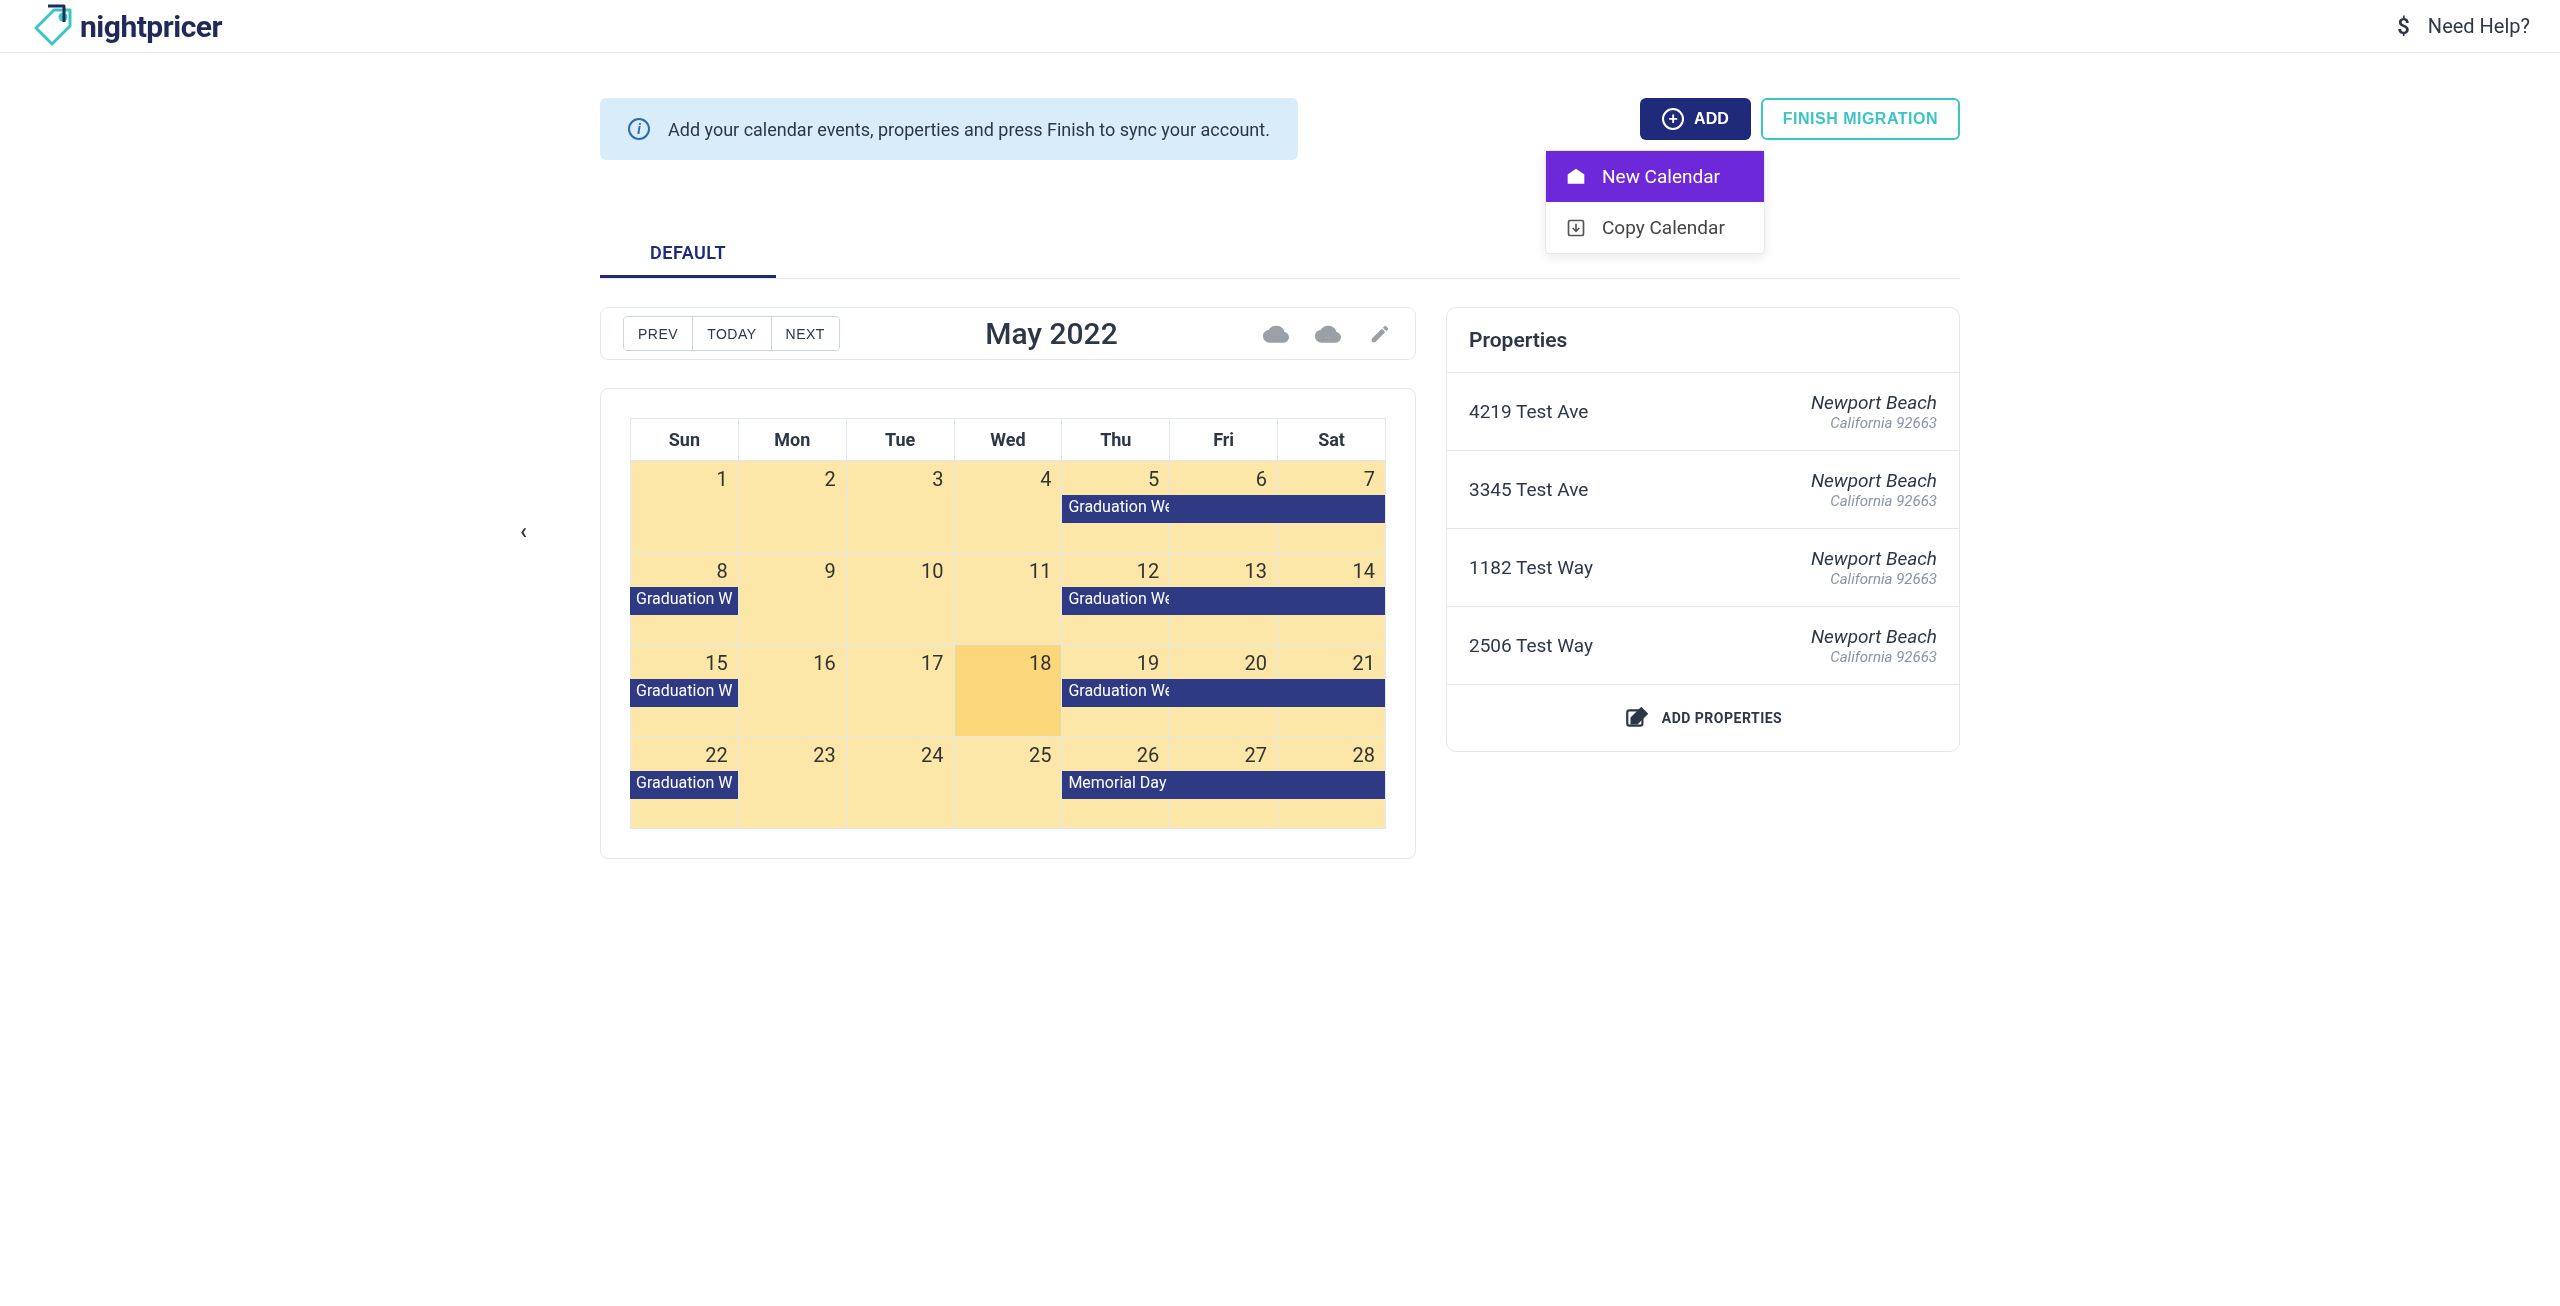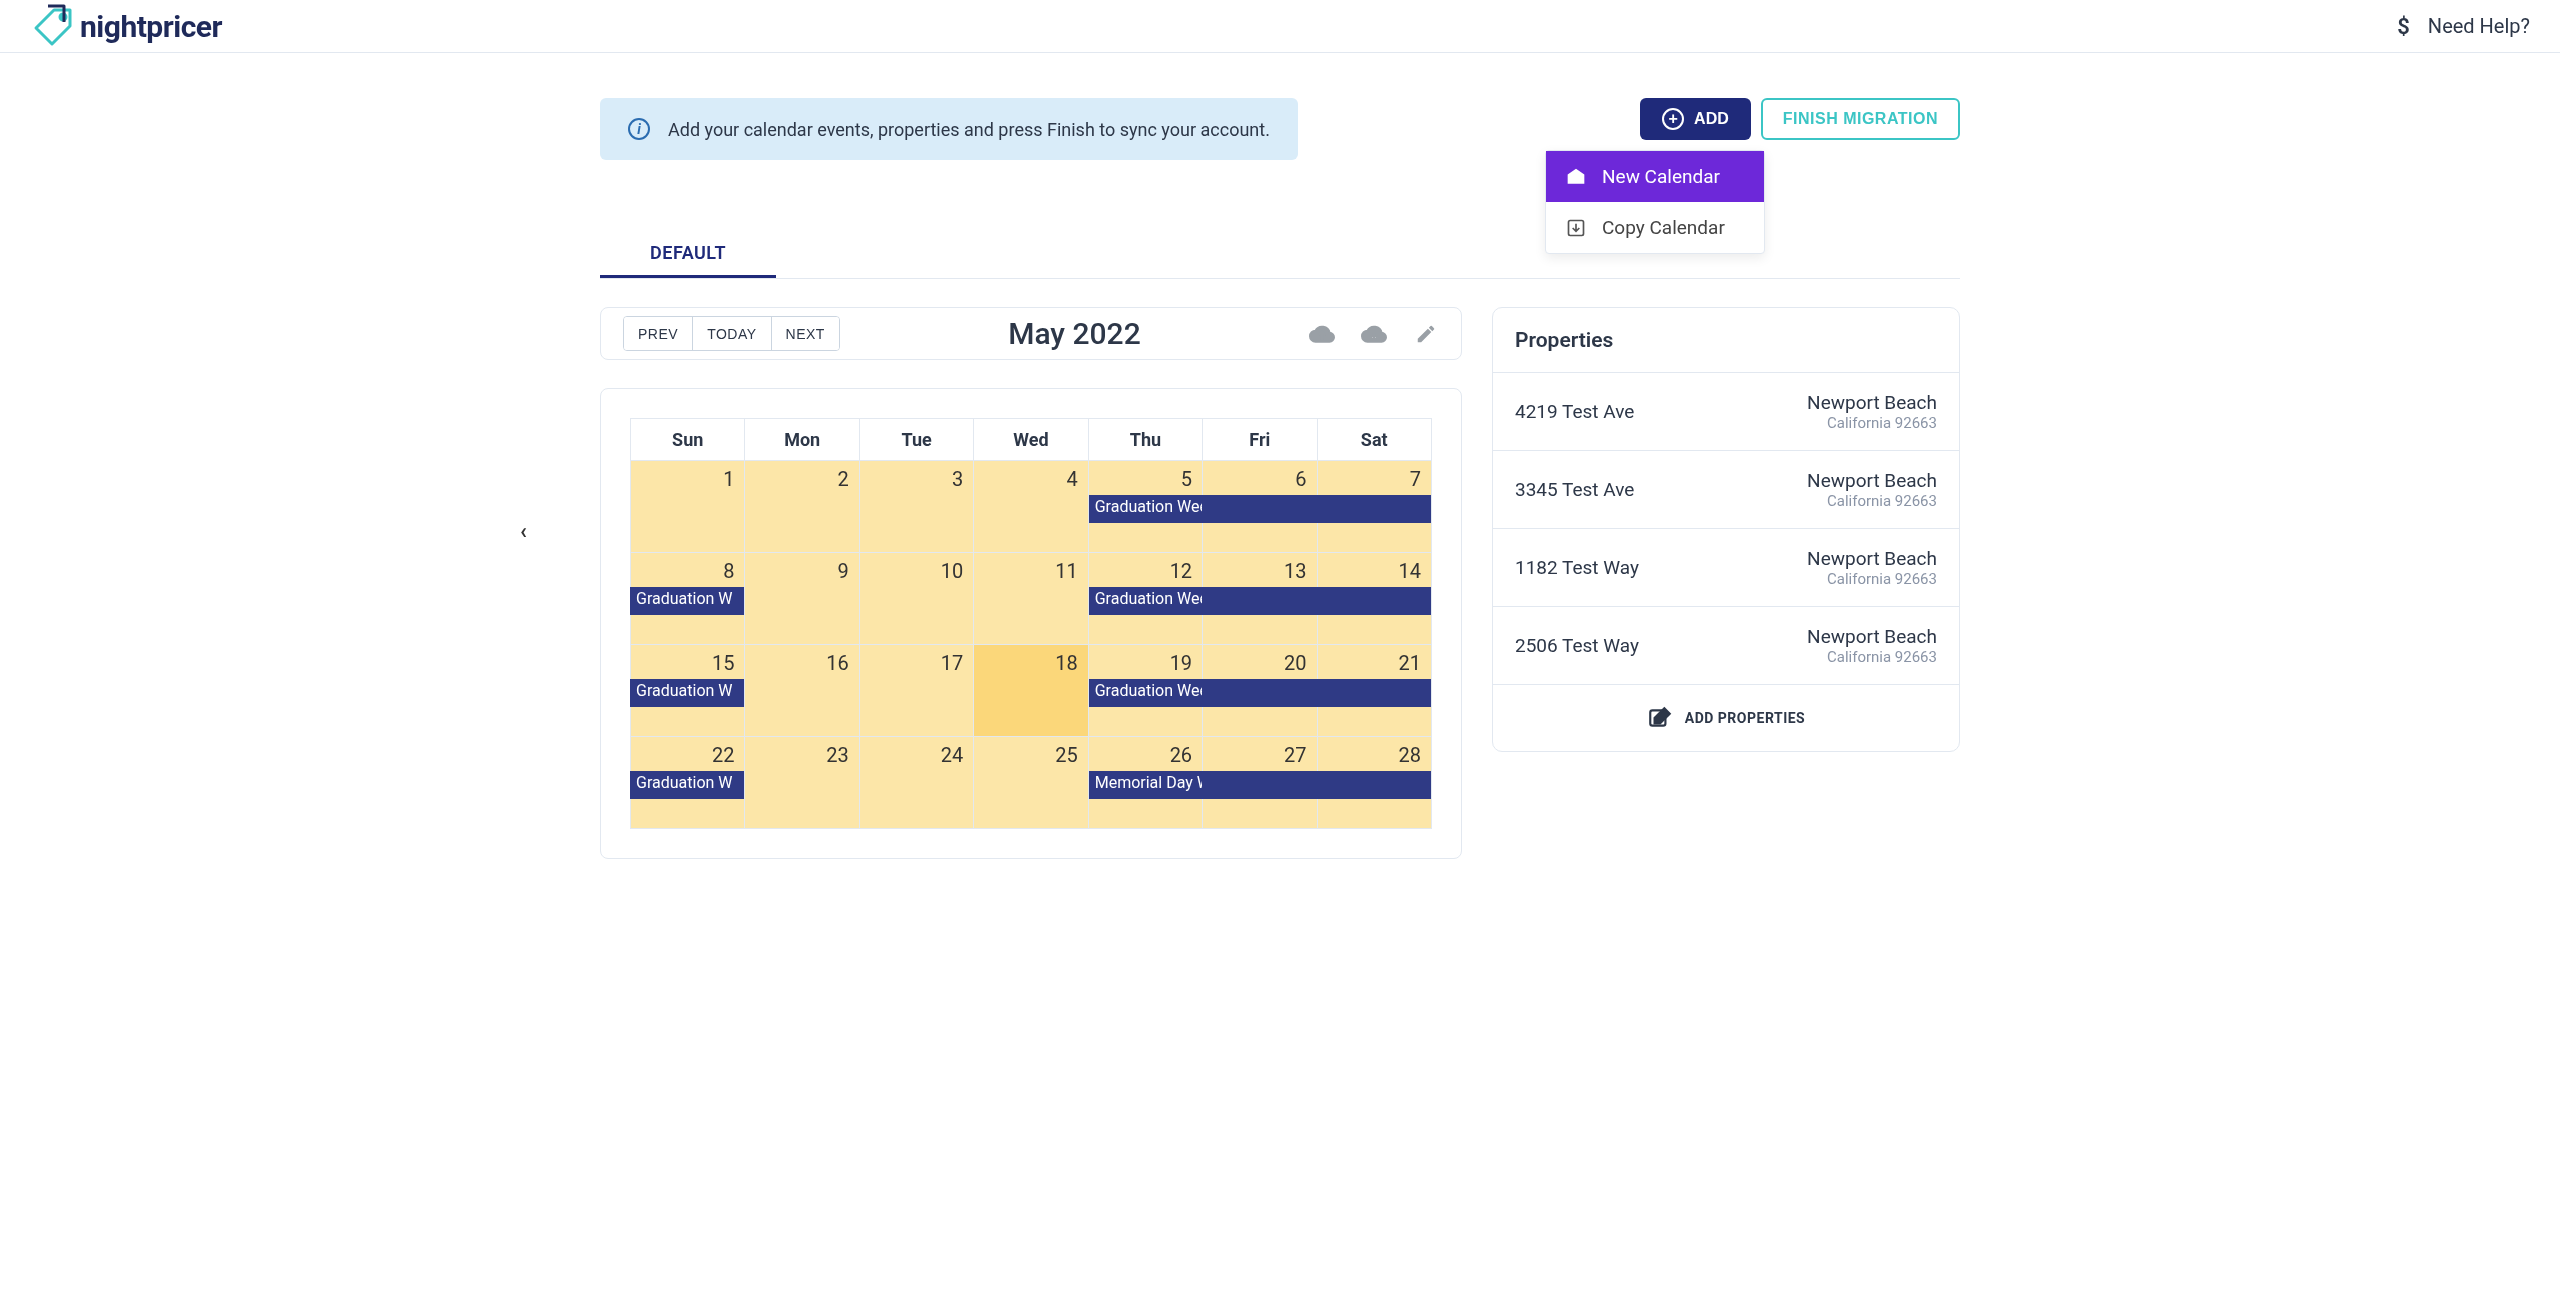--- a/index.html
+++ b/index.html
@@ -35,21 +35,21 @@
   .dropdown-item:not(.active) { color: #444; }
   .dd-icon { width: 20px; height: 20px; display: inline-flex; align-items: center; justify-content: center; }
   
   
   .tabs { margin-top: 70px; border-bottom: 1px solid #e2e8f0; }
   .tab { display: inline-block; padding: 12px 50px 12px 50px; font-size: 18px; font-weight: 600; color: #1f2a7a; border-bottom: 3px solid #1f2a7a; letter-spacing: 0.5px; cursor: pointer; }
   
   
   .cols { display: flex; gap: 30px; margin-top: 28px; align-items: flex-start; }
   .col-left { flex: 1; }
-  .col-right { width: 468px; }
+  .col-right { width: 514px; }
   
   
   .cal-header-card { border: 1px solid #e2e8f0; border-radius: 8px; padding: 8px 22px; display: flex; justify-content: space-between; }
   .nav-group { display: flex; border: 1px solid #cbd5e0; border-radius: 4px; overflow: hidden; }
   .nav-btn { background: #fff; border: none; border-right: 1px solid #cbd5e0; padding: 8px 14px; font-size: 14px; letter-spacing: 0.5px; cursor: pointer; color: #2d3748; }
   .nav-btn:last-child { border-right: none; }
   .cal-title { font-size: 30px; font-weight: 500; color: #2d3748; }
   .cal-actions { display: flex; gap: 26px; align-items: center; color: #888; }
   .cal-action-icon { width: 26px; height: 26px; cursor: pointer; display: flex; align-items: center; justify-content: center; }
   
@@ -63,21 +63,21 @@
   .event-bar { position: absolute; left: 0; right: 0; top: 34px; height: 28px; background: #2f3a85; color: #fff; font-size: 16px; padding: 2px 6px 0 6px; overflow: hidden; white-space: nowrap; }
   .event-bar.continue-left { left: -1px; }
   .event-bar.continue-right { right: -1px; }
   .event-bar.no-label { font-size: 0; }
   
   
   .panel { border: 1px solid #e2e8f0; border-radius: 10px; overflow: hidden; }
   .panel-header { padding: 20px 22px; font-size: 21px; font-weight: 600; color: #2d3748; }
   .prop-row { display: flex; justify-content: space-between; align-items: center; padding: 18px 22px; border-top: 1px solid #e2e8f0; cursor: pointer; }
   .prop-name { font-size: 19px; color: #2d3748; }
-  .prop-loc { text-align: right; }
+  .prop-loc { text-align: right; font-style: italic; }
   .prop-city { font-size: 19px; color: #2d3748; }
   .prop-sub { font-size: 15px; color: #8a94a6; }
   .add-props { display: flex; justify-content: center; align-items: center; gap: 12px; padding: 20px; border-top: 1px solid #e2e8f0; font-size: 14px; font-weight: 700; letter-spacing: 0.5px; cursor: pointer; }
   .add-props-icon { width: 26px; height: 26px; }
 </style>
 </head>
 <body>
 
 <div class="topbar">
   <div class="logo">

